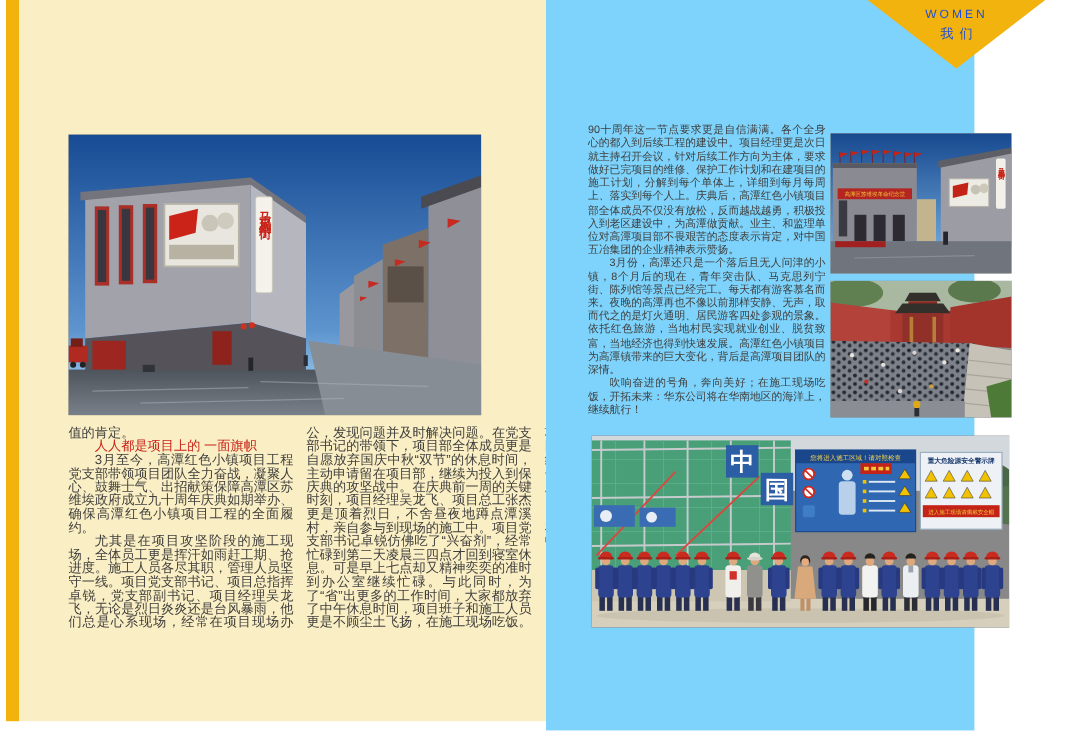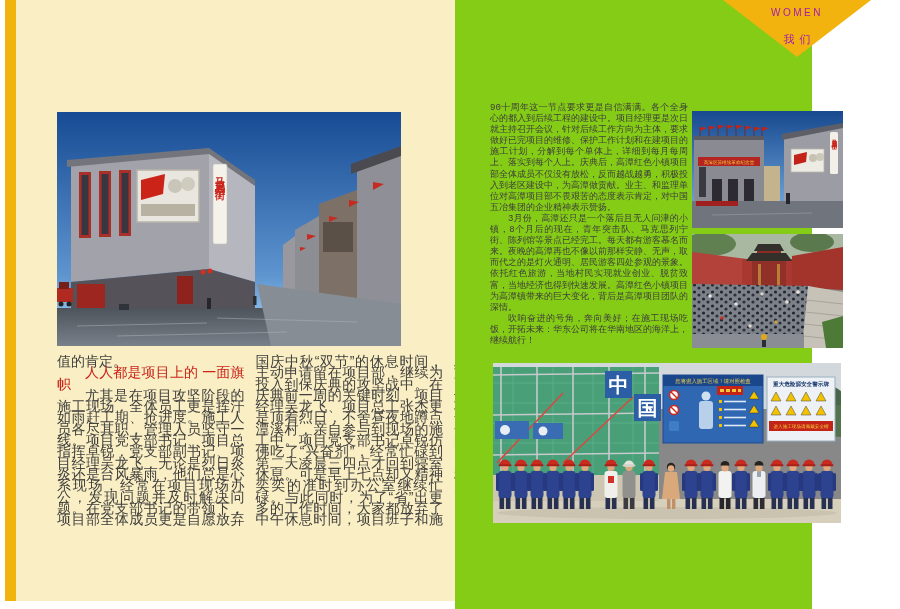--- a/index.html
+++ b/index.html
@@ -5,42 +5,42 @@
   * { margin:0; padding:0; box-sizing:border-box; }
   html,body { background:#ffffff; }
   .canvas { position:relative; width:900px; height:609px; background:#ffffff; overflow:hidden;
             font-family:"Liberation Sans", sans-serif; }
 
   
   .gold-strip { position:absolute; left:5px; top:0; width:11px; height:601px; background:#F2B30E; }
 
   
   .left-page  { position:absolute; left:16px; top:0; width:439px; height:601px; background:#F9EEC4; }
-  .right-page { position:absolute; left:455px; top:0; width:357px; height:609px; background:#84cc16;font-family:Liberation Mono, monospace; }
+  .right-page { position:absolute; left:455px; top:0; width:357px; height:609px; background:#7dd3fc; }
 
   
   .corner-tab { position:absolute; left:723px; top:0; width:0; height:0;
                 border-left:74px solid transparent; border-right:74px solid transparent;
                 border-top:57px solid #F2B30E; }
-  .corner-text { position:absolute; left:723px; top:0; width:148px; text-align:center; color:#a21caf; }
+  .corner-text { position:absolute; left:723px; top:0; width:148px; text-align:center; color:#1d4ed8; }
   .corner-en { font-size:10px; letter-spacing:2.5px; margin-top:7px; }
-  .corner-zh { font-size:11px; letter-spacing:5px; margin-top:14px; padding-left:5px; }
+  .corner-zh { font-size:11px; letter-spacing:5px; margin-top:3px; padding-left:5px; }
 
   
   .photo { position:absolute; overflow:hidden; background:#888; }
   .photo svg { display:block; }
   #photo-street  { left:41px;  top:112px; width:344px; height:234px; }
   #photo-memorial{ left:237px; top:111px; width:151px; height:117px; }
   #photo-crowd   { left:237px; top:234px; width:151px; height:114px; }
   #photo-workers { left:38px;  top:363px; width:348px; height:160px; }
 
   
   .left-text { position:absolute; left:41px; top:356px; width:386px; height:174px;
                column-count:2; column-gap:11px; column-fill:auto;
-               font-size:14px; line-height:11.3px; text-align:justify; color:#3F3E3C; }
+               font-size:11px; line-height:11.3px; text-align:justify; color:#3F3E3C; }
   .right-text { position:absolute; left:35px; top:103px; width:198px;
                 font-size:9px; line-height:11.1px; text-align:justify; color:#3F3E3C; }
   .left-text p, .right-text p { margin:0; text-indent:2em; }
   p.no-indent { text-indent:0; }
   .red-head { color:#C9231A; font-weight:normal; }
   .byline { text-align:right; text-indent:0; padding-right:10px; margin-top:2px; }
 </style>
 </head>
 <body>
 
@@ -125,20 +125,21 @@
         </g>
         <rect x="62" y="192" width="10" height="6" fill="#30343a"></rect>
         <rect x="150" y="186" width="4" height="11" fill="#23262c"></rect>
         <rect x="196" y="184" width="3.5" height="9" fill="#2a2d33"></rect>
       </svg>
     </div>
 
     <div class="left-text">
       <p class="no-indent">值的肯定。</p>
       <p class="red-head">人人都是项目上的 一面旗帜</p>
+      <p>3月至今，高潭红色小镇项目工程党支部带领项目团队全力奋战，凝聚人心、鼓舞士气、出招献策保障高潭区苏维埃政府成立九十周年庆典如期举办、确保高潭红色小镇项目工程的全面履约。</p>
       <p>尤其是在项目攻坚阶段的施工现场，全体员工更是挥汗如雨赶工期、抢进度。施工人员各尽其职，管理人员坚守一线。项目党支部书记、项目总指挥卓锐，党支部副书记、项目经理吴龙飞，无论是烈日炎炎还是台风暴雨，他们总是心系现场，经常在项目现场办公，发现问题并及时解决问题。在党支部书记的带领下，项目部全体成员更是自愿放弃国庆中秋“双节”的休息时间，主动申请留在项目部，继续为投入到保庆典的攻坚战中。在庆典前一周的关键时刻，项目经理吴龙飞、项目总工张杰更是顶着烈日，不舍昼夜地蹲点潭溪村，亲自参与到现场的施工中。项目党支部书记卓锐仿佛吃了“兴奋剂”，经常忙碌到第二天凌晨三四点才回到寝室休息。可是早上七点却又精神奕奕的准时到办公室继续忙碌。与此同时，为了“省”出更多的工作时间，大家都放弃了中午休息时间，项目班子和施工人员更是不顾尘土飞扬，在施工现场吃饭。项目部成立了“青年突击队”，广大青年团干专挑难点、累点来挑战，在项目党组织的领导下，项目部全体成员，心往一处想，力往一处使，最终圆满拿下保庆典的攻坚战。</p>
       <p class="red-head">再战未来 信心仍旧满满</p>
       <p>而今，九十周年庆典的胜利仿佛就在昨天，但项目部成员并没有沉浸其中，反而凭借圆满完成</p>
     </div>
   </div>
 
   <div class="right-page">
 
     <div class="right-text">
       <p class="no-indent">90十周年这一节点要求更是自信满满。各个全身心的都入到后续工程的建设中。项目经理更是次日就主持召开会议，针对后续工作方向为主体，要求做好已完项目的维修、保护工作计划和在建项目的施工计划，分解到每个单体上，详细到每月每周上、落实到每个人上。庆典后，高潭红色小镇项目部全体成员不仅没有放松，反而越战越勇，积极投入到老区建设中，为高潭做贡献。业主、和监理单位对高潭项目部不畏艰苦的态度表示肯定，对中国五冶集团的企业精神表示赞扬。</p>

